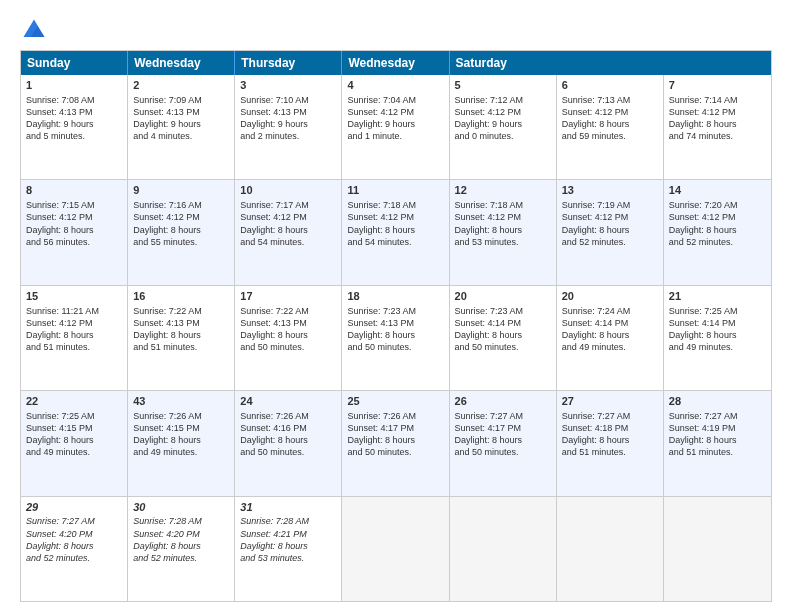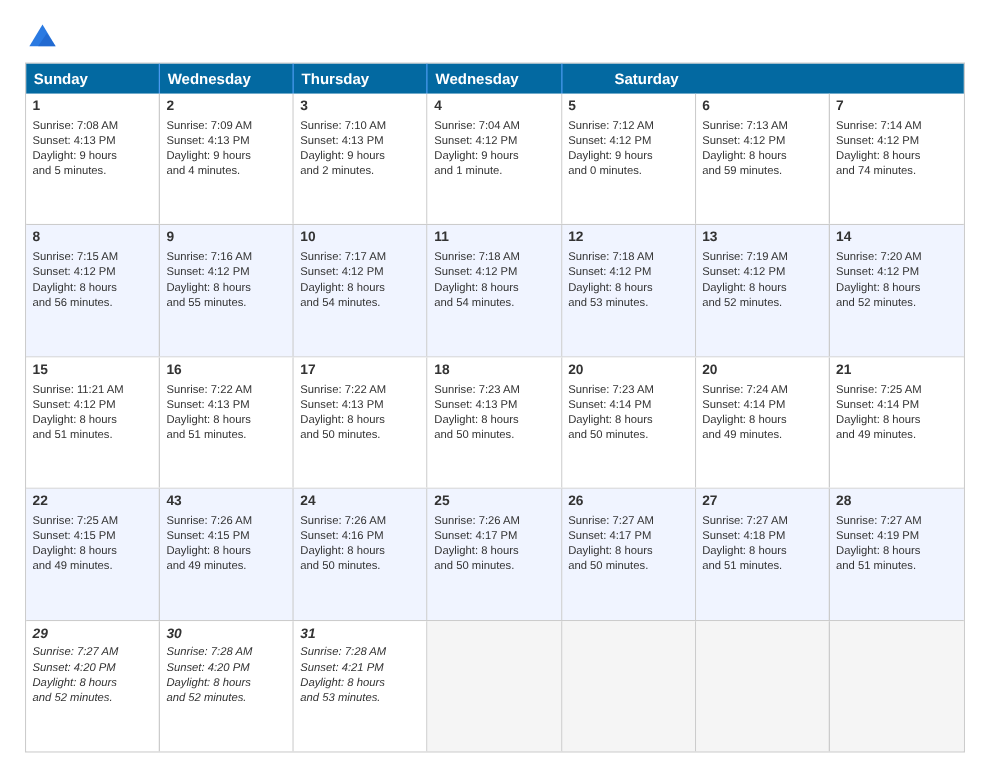--- a/index.html
+++ b/index.html
@@ -67,21 +67,21 @@
       background: #0369a1;
     }
     .cal-header-cell {
       color: #fff;
       font-weight: bold;
       font-size: 12px;
       padding: 5px 6px;
       text-align: left;
       border-right: 1px solid #4a9af0;
     }
-    .cal-header-cell:last-child { border-right: none; margin-left: 36px; }
+    .cal-header-cell:last-child { border-right: none; }
     .cal-body {
       display: flex;
       flex-direction: column;
       flex: 1;
     }
     .cal-row {
       display: grid;
       grid-template-columns: repeat(7, 1fr);
       flex: 1;
       border-bottom: 1px solid #ccc;

